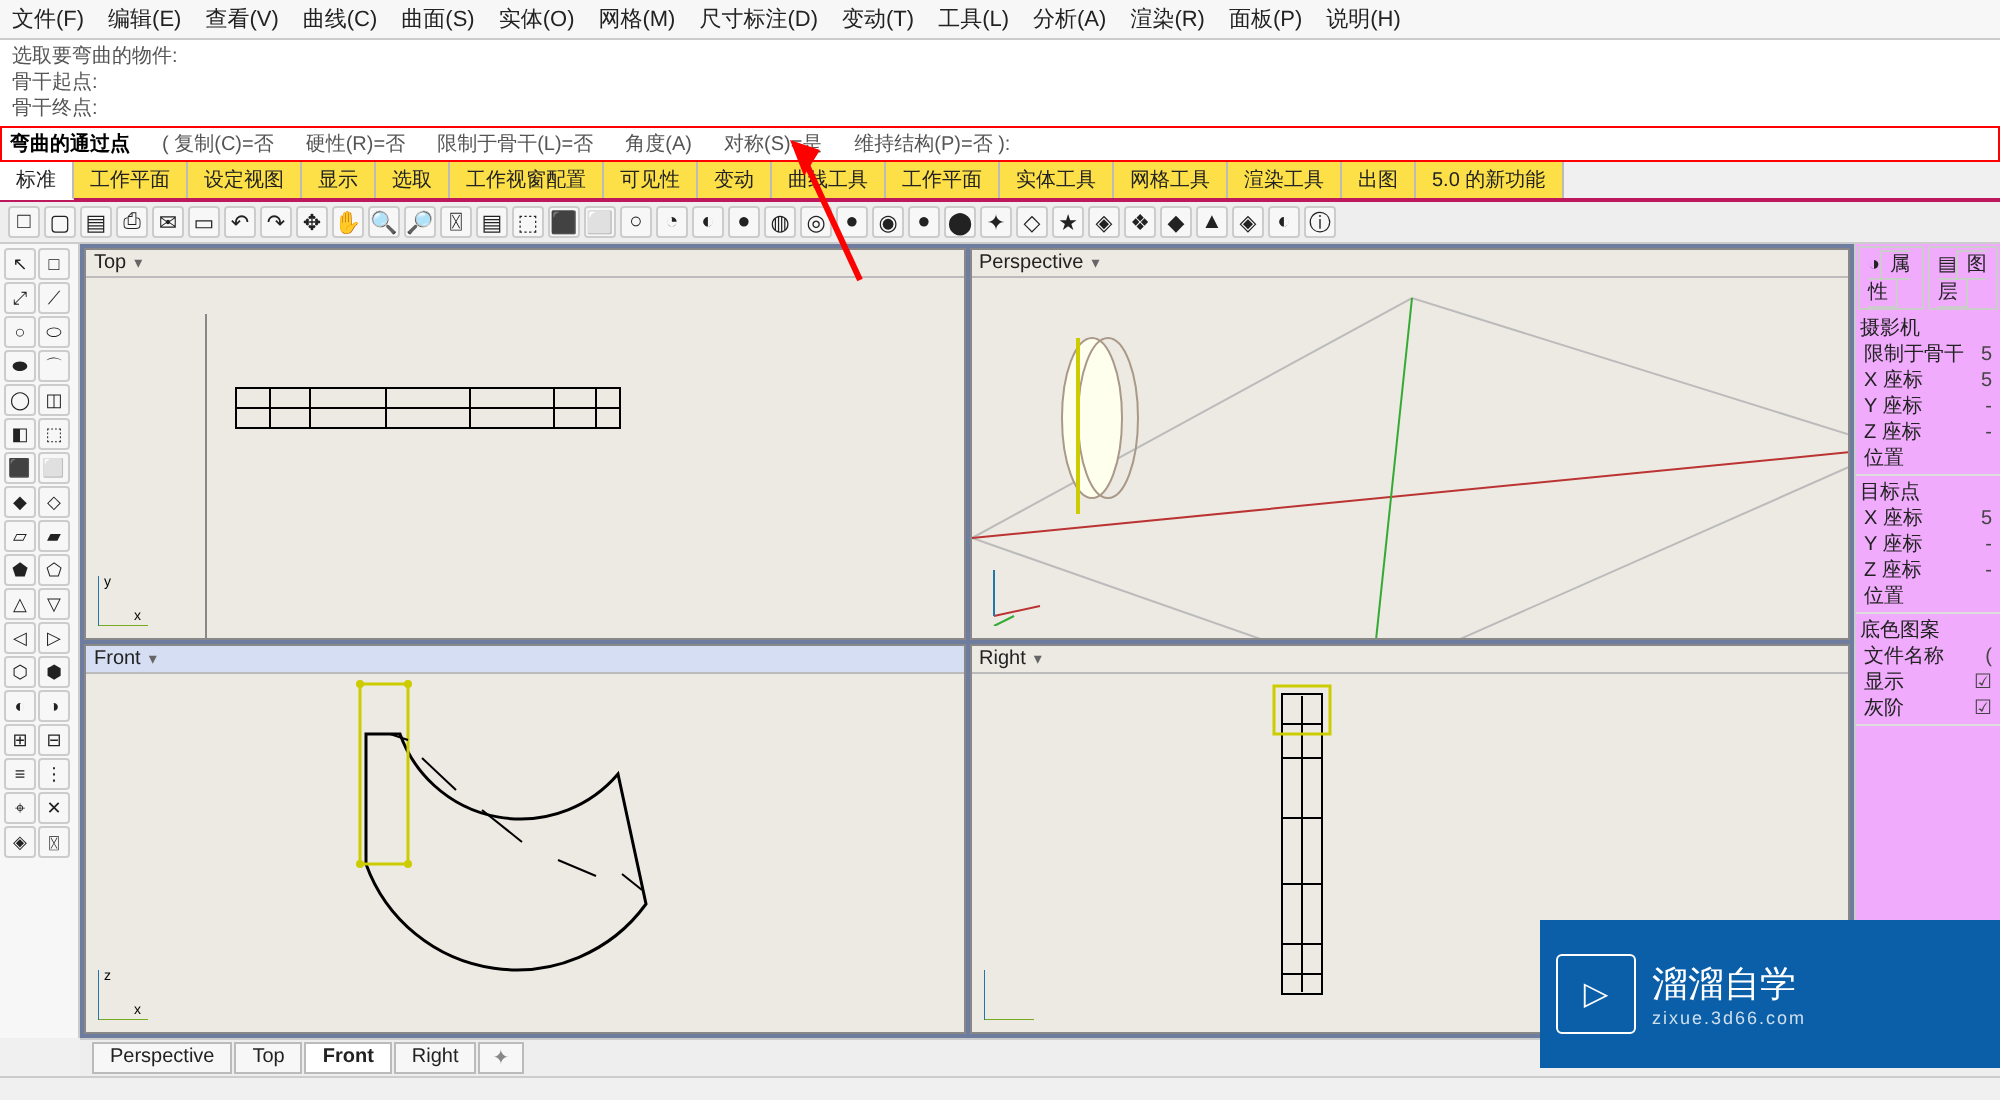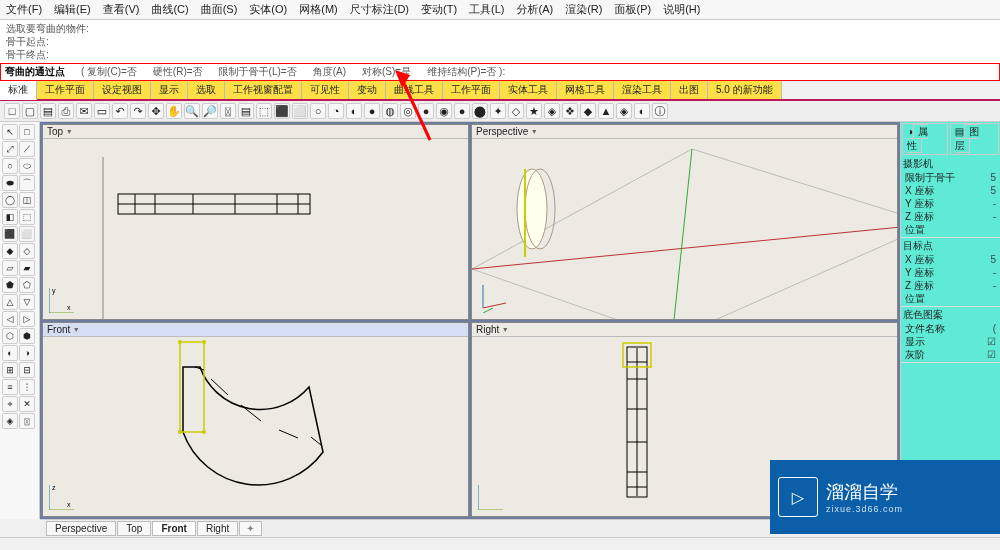--- a/index.html
+++ b/index.html
@@ -20,21 +20,21 @@
   .lefttools { width: 40px; background: #f7f7f7; border-right: 1px solid #ccc; display: flex; flex-wrap: wrap; align-content: flex-start; gap: 1px; padding: 2px; }
   .lefttools .tbtn { width: 16px; height: 16px; font-size: 9px; }
 
   .viewports { flex: 1; display: grid; grid-template-columns: 1fr 1fr; grid-template-rows: 1fr 1fr; gap: 2px; background: #6e7ca0; padding: 2px; }
   .vp { background: #eceae2; display: flex; flex-direction: column; border: 1px solid #888; position: relative; }
   .vp-title { display: flex; gap: 4px; padding: 1px 4px; background: #eceae2; border-bottom: 1px solid #bbb; align-items: center; font-size: 10px;}
   .vp-title .tri { font-size: 8px; color: #666; }
   .vp-canvas { flex: 1; position: relative; overflow: hidden; }
   .axis { position: absolute; left: 6px; bottom: 6px; width: 30px; height: 30px; }
 
-  .rightpanel { width: 100px; background: #5eead4; border-left: 1px solid #ccc; font-size: 10px; overflow: hidden;}
+  .rightpanel { width: 73px; background: #f0abfc; border-left: 1px solid #ccc; font-size: 10px; overflow: hidden;}
   .rightpanel .sect { padding: 1px 2px; border-bottom: 1px solid #ddd; }
   .rightpanel .row { display: flex; justify-content: space-between; padding: 0 2px; line-height: 13px;}
   .rightpanel .row span.val { color: #444; }
   .rightpanel .tabrow { display: flex; gap: 2px; padding: 1px;}
   .rightpanel .tabrow span { padding: 1px 4px; border: 1px solid #ccc; font-size:10px; }
 
   .bottomtabs { display:flex; gap:1px; padding:1px 6px; background:#eee; border-top:1px solid #ccc; font-size:10px; margin-left:40px;}
   .bottomtabs span { padding:1px 8px; border:1px solid #bbb; background:#f7f7f7; cursor:pointer;}
   .bottomtabs span.active { background:#fff; font-weight:bold;}
   .bottomtabs .addbtn { padding:1px 6px; color:#888;}

